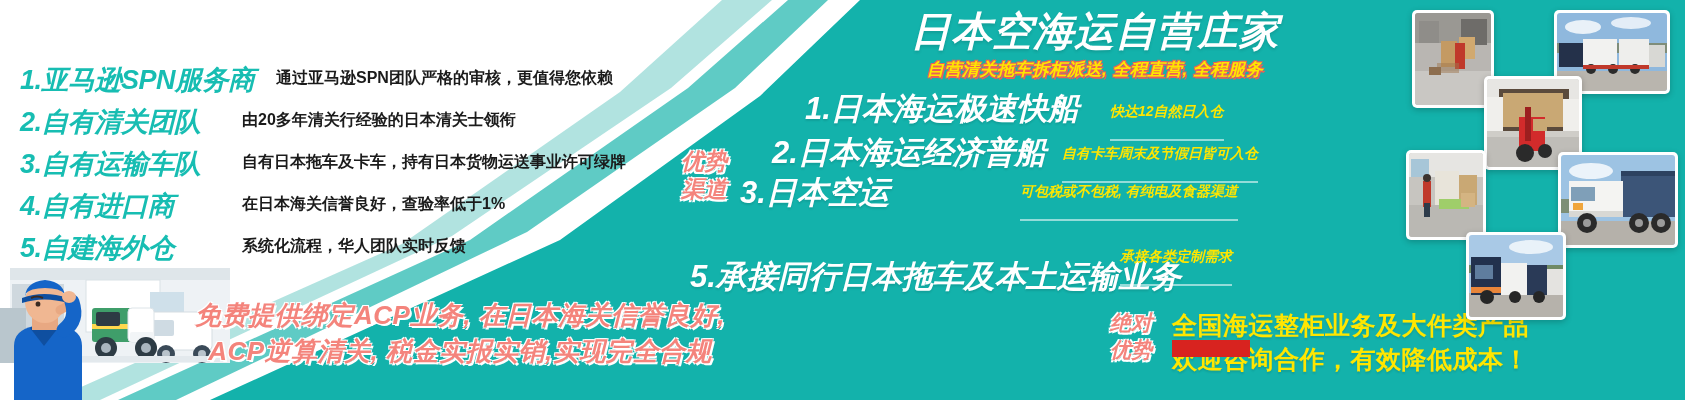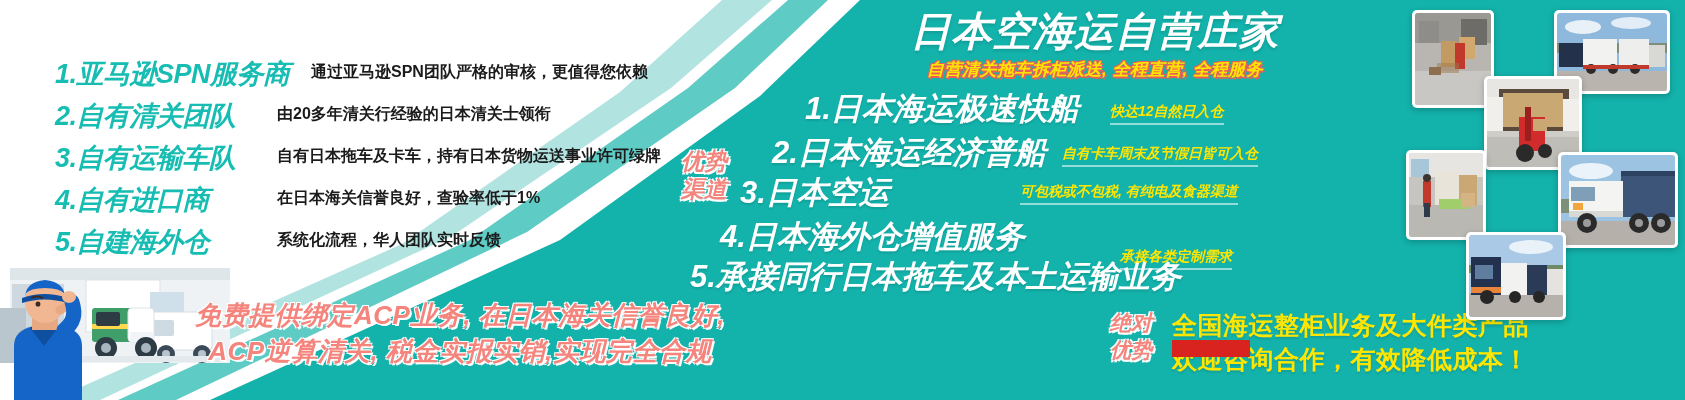--- a/index.html
+++ b/index.html
@@ -27,21 +27,21 @@
     left:0;width:1685px;height:400px;
     background:#a9e0dd;
     clip-path: polygon(772px 0, 671px 22%, 452px 59%, 100px 100%, 52px 100%, 402px 61%, 620px 23%, 722px 0);
     opacity:.9;
   }
 
   
   .illus{position:absolute;left:0;bottom:0;width:240px;height:150px;}
 
   
-  .left-list{position:absolute;left:14px;top:56px;width:650px;margin-left:35px;}
+  .left-list{position:absolute;left:14px;top:62px;width:650px;}
   .lrow{position:relative;height:42px;}
   .lrow .title{
     position:absolute;left:6px;top:0;
     font-size:27px;font-weight:bold;font-style:italic;
     color:#17bdb2;white-space:nowrap;letter-spacing:-.5px;
   }
   .lrow .desc{
     position:absolute;top:6px;
     font-size:16px;font-weight:bold;color:#1b1b1b;white-space:nowrap;
   }
@@ -83,21 +83,21 @@
   }
   .svc-1{left:805px;top:88px;}
   .svc-2{left:772px;top:132px;}
   .svc-3{left:740px;top:172px;}
   .svc-4{left:720px;top:216px;}
   .svc-5{left:690px;top:256px;}
 
   .note{
     position:absolute;
     font-size:14px;font-weight:bold;font-style:italic;color:#ffe600;
-    white-space:nowrap;padding-bottom:2px;
+    white-space:nowrap;padding-bottom:18px;
     border-bottom:2px solid rgba(255,255,255,.55);
   }
   .note-1{left:1110px;top:103px;}
   .note-2{left:1062px;top:145px;}
   .note-3{left:1020px;top:183px;}
   .note-4{left:1120px;top:226px;margin-top:22px;}
 
   
   .badge{
     position:absolute;text-align:center;
@@ -220,23 +220,20 @@
   </div>
 
   <div class="svc svc-1">
     <div class="sname">1.日本海运极速快船</div>
   </div>
   <div class="svc svc-2">
     <div class="sname">2.日本海运经济普船</div>
   </div>
   <div class="svc svc-3">
     <div class="sname">3.日本空运</div>
-  </div>
-  <div class="svc svc-4">
-    <div class="sname">4.日本海外仓增值服务</div>
   </div>
   <div class="svc svc-5">
     <div class="sname">5.承接同行日本拖车及本土运输业务</div>
   </div>
 
   <div class="note note-1">快达12自然日入仓</div>
   <div class="note note-2">自有卡车周末及节假日皆可入仓</div>
   <div class="note note-3">可包税或不包税, 有纯电及食器渠道</div>
   <div class="note note-4">承接各类定制需求</div>
 

